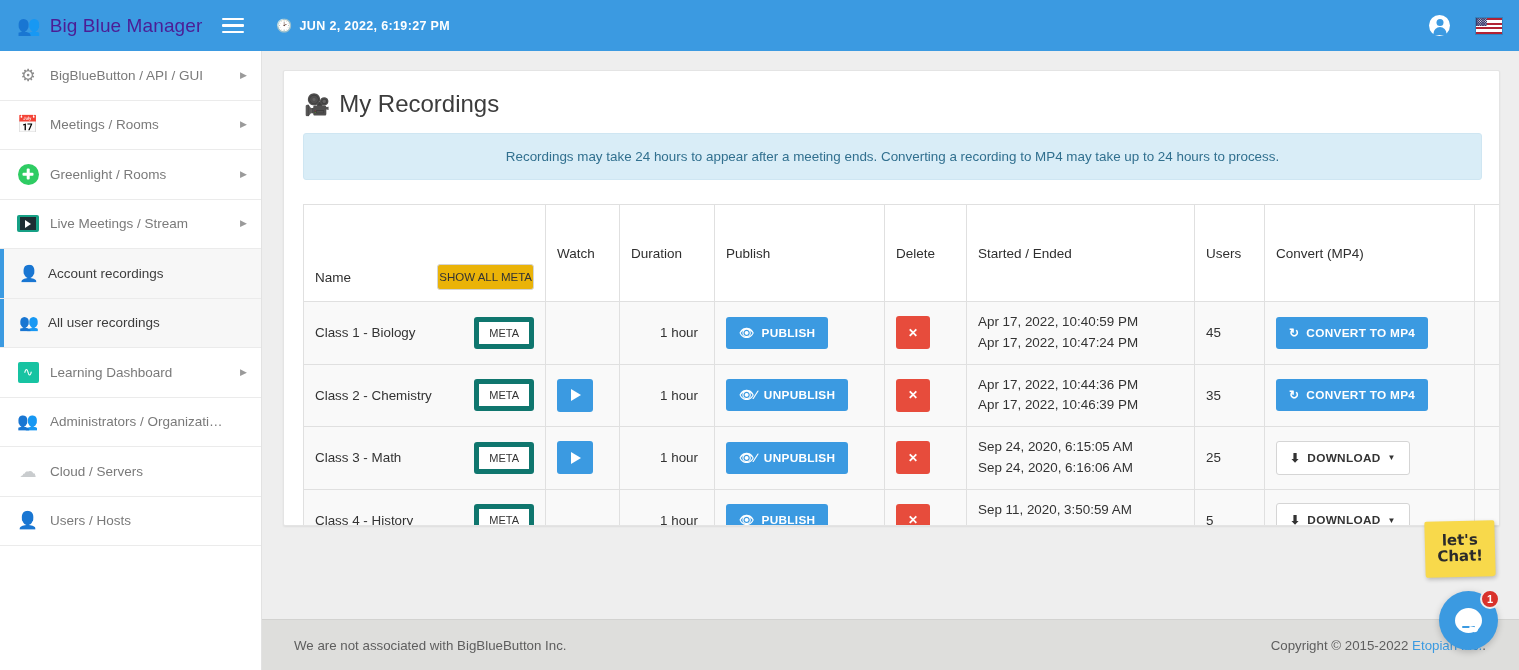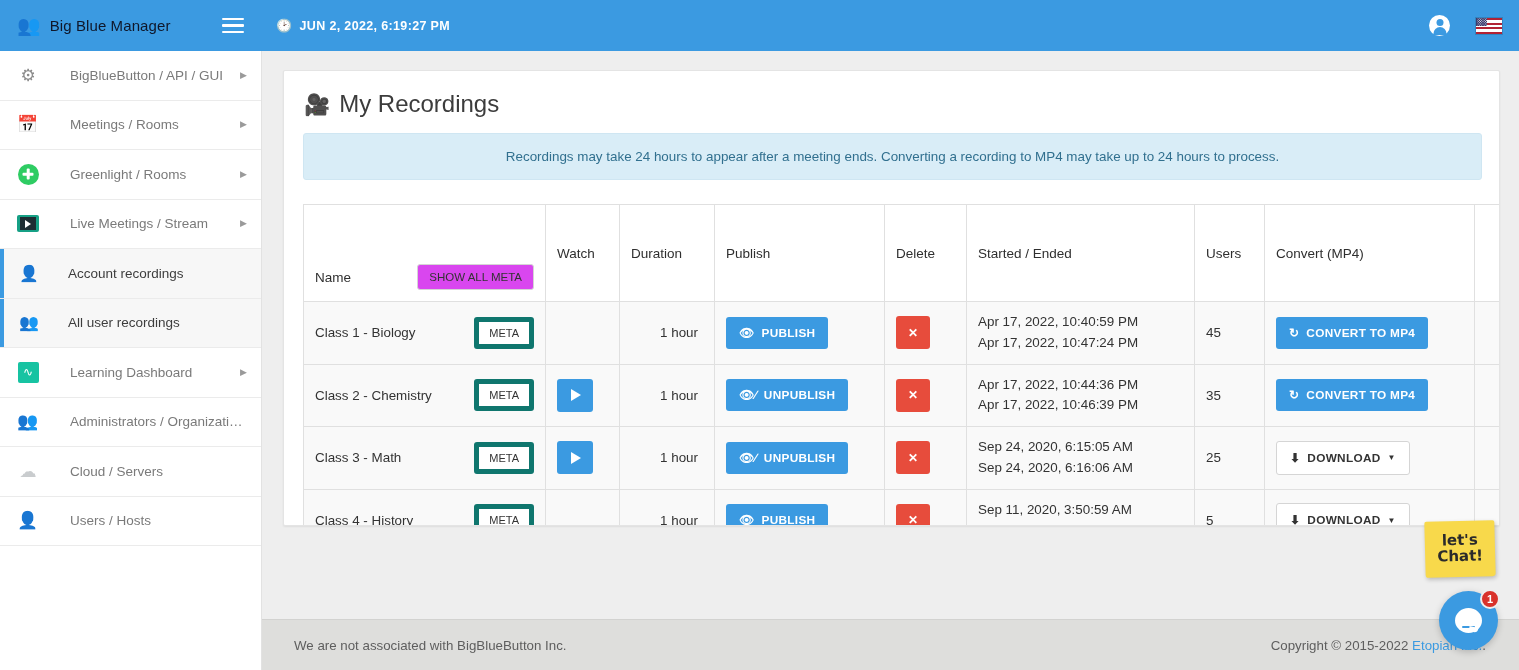--- a/index.html
+++ b/index.html
@@ -14,21 +14,21 @@
   
   .topbar {
     position: absolute; top: 0; left: 0; width: 1519px; height: 51px;
     background: #3b9ae1; display: flex; align-items: center;
   }
   .brand {
     width: 262px; height: 51px; display: flex; align-items: center;
     padding-left: 17px; gap: 9px; flex-shrink: 0;
   }
   .brand-icon { color: #fff; font-size: 19px; line-height: 1; display:flex; align-items:center;}
-  .brand-text { color: #0f172a; font-size: 15px; letter-spacing: .1px; white-space: nowrap; }
+  .brand-text { color: #4c1d95; font-size: 19px; letter-spacing: .1px; white-space: nowrap; }
   .hamburger { margin-left: auto; margin-right: 18px; display: flex; flex-direction: column; gap: 4px; cursor: pointer; }
   .hamburger span { display: block; width: 22px; height: 2.4px; background: #fff; border-radius: 1px; }
 
   .topbar-datetime {
     display: flex; align-items: center; gap: 7px;
     color: #fff; font-size: 12.5px; font-weight: bold; letter-spacing: .35px;
     padding-left: 14px;
   }
   .clock-icon { font-size: 13px; line-height: 1; }
 
@@ -73,21 +73,21 @@
   .nav-item {
     position: relative; height: 49.5px; display: flex; align-items: center;
     padding: 0 14px 0 13px; border-bottom: 1px solid #ebebeb;
     cursor: pointer; background: #fff;
   }
   .nav-item .ico {
     width: 30px; flex-shrink: 0; display: flex; align-items: center; justify-content: center;
     font-size: 17px;
   }
   .nav-label {
-    font-size: 13.5px; color: #7a7a7a; margin-left: 27px; white-space: nowrap;
+    font-size: 13.5px; color: #7a7a7a; margin-left: 7px; white-space: nowrap;
     overflow: hidden; text-overflow: ellipsis;
   }
   .nav-item .caret {
     margin-left: auto; color: #9a9a9a; font-size: 9px; line-height: 1;
   }
   .nav-item.active { }
   .nav-item.active .nav-label { color: #444; font-weight: bold; }
   .nav-item.accent::before {
     content: ""; position: absolute; left: 0; top: 0; bottom: 0; width: 4px; background: #3b9ae1;
   }
@@ -181,22 +181,22 @@
   .col-convert { width: 210px; }
   .col-tail { width: 59px; }
 
   .name-cell { display: flex; align-items: center; justify-content: space-between; gap: 8px; }
   .btn-meta {
     border: 5px solid #0f766e; background: #fff; color: #333;
     font-size: 11px; padding: 5px 10px; border-radius: 3px; cursor: pointer;
     font-family: inherit; white-space: nowrap;
   }
   .btn-showall {
-    border: 1px solid #d5d5d5; background: #d946ef; color: #333;
-    font-size: 11.5px; padding: 6px 11px; border-radius: 3px; cursor: pointer;
+    border: 1px solid #d5d5d5; background: #eab308; color: #333;
+    font-size: 11.5px; padding: 6px 1px; border-radius: 3px; cursor: pointer;
     font-family: inherit; white-space: nowrap;
   }
   .th-name { display: flex; align-items: center; justify-content: space-between; margin-top: 48px; }
 
   .btn-play {
     width: 36px; height: 33px; background: #3b9ae1; border: none; border-radius: 3px;
     display: flex; align-items: center; justify-content: center; cursor: pointer;
   }
   .btn-play .tri {
     width: 0; height: 0; border-left: 10px solid #fff;

